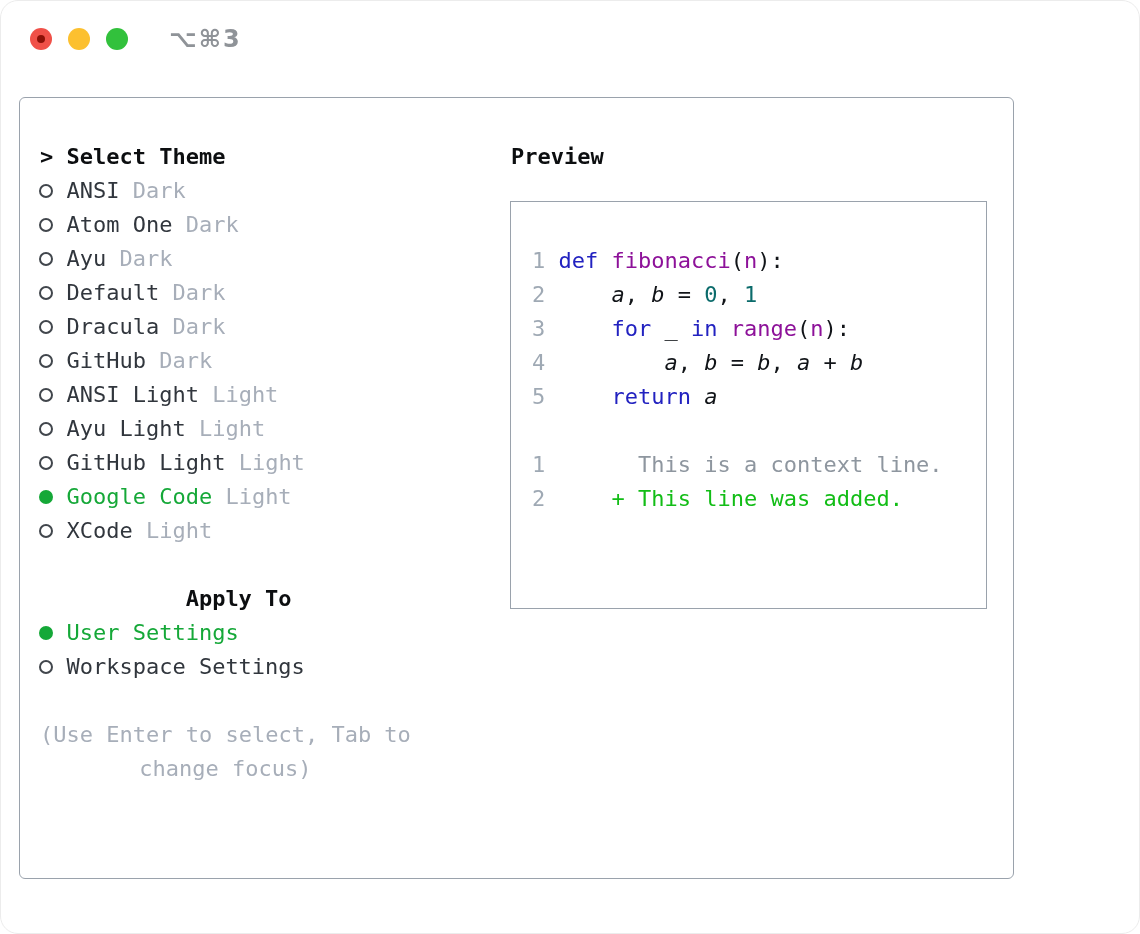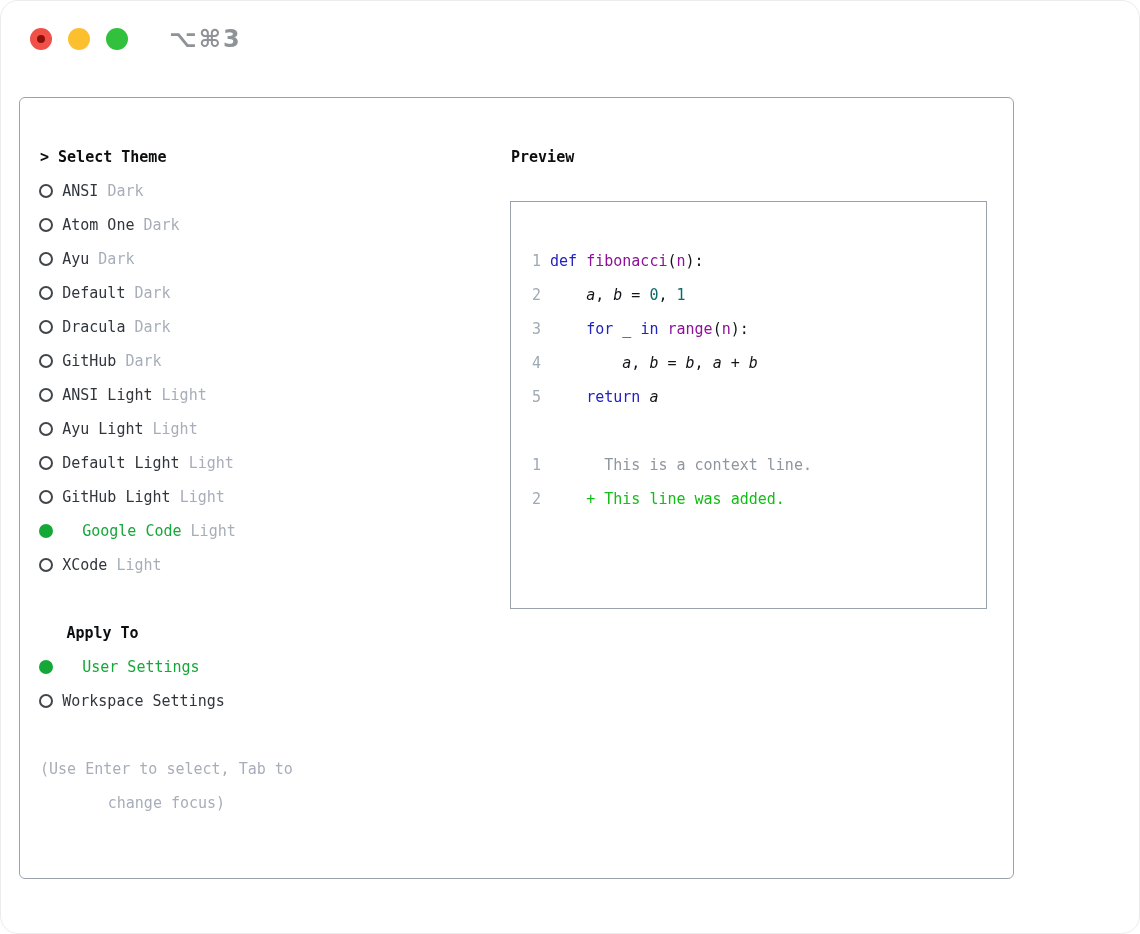--- a/index.html
+++ b/index.html
@@ -19,34 +19,34 @@
   .light.green{background:var(--traffic-green,#32c13c);}
   .win-title{
     position:absolute;left:168px;top:24px;font-family:"DejaVu Sans","Liberation Sans",sans-serif;
     font-size:24px;font-weight:700;color:#8f9398;letter-spacing:2px;line-height:28px;
   }
   
   .panel{
     position:absolute;left:18px;top:96px;width:995px;height:782px;
     border:1.5px solid var(--border-gray,#9aa2ac);border-radius:6px;box-sizing:border-box;
   }
-  .mono-line{white-space:pre;font-size:15px;line-height:34px;color:var(--text-dark,#31363d);}
+  .mono-line{white-space:pre;font-size:22px;line-height:34px;color:var(--text-dark,#31363d);}
   
   .theme-col{position:absolute;left:20px;top:42px;}
   .row-header{font-weight:700;color:#0c0e10;}
   .row-header .hdr-prefix{color:#0c0e10;}
   .mark{display:inline-block;width:13.2px;height:34px;vertical-align:top;position:relative;}
   .mark::before{content:"";position:absolute;left:-1px;top:10px;width:14px;height:14px;
     border-radius:50%;border:2px solid #41464c;box-sizing:border-box;}
   .mark.sel::before{background:var(--accent-green,#15a838);border-color:var(--accent-green,#15a838);}
   .name{color:var(--text-dark,#31363d);}
-  .name.sel{color:var(--accent-green,#15a838);margin-left:20px;}
+  .name.sel{color:var(--accent-green,#15a838);}
   .variant{color:var(--muted-gray,#a7aeb9);}
   .spacer{height:34px;}
-  .apply-header{font-weight:700;color:#0c0e10;padding-left:26.4px;}
+  .apply-header{font-weight:700;color:#0c0e10;padding-left:26.4px;text-align:center;}
   .help{color:var(--muted-gray,#a7aeb9);text-align:center;}
   
   .preview-title{position:absolute;left:491px;top:42px;font-weight:700;color:#0c0e10;}
   .preview-box{
     position:absolute;left:490px;top:103px;width:477px;height:408px;
     border:1.5px solid var(--border-gray,#9aa2ac);box-sizing:border-box;overflow:hidden;
   }
   .code-area{padding:42px 0 0 21px;}
   .lnum{color:var(--line-number-gray,#9fa9b4);}
   .kw{color:var(--keyword-blue,#2222c0);}
@@ -78,21 +78,20 @@
       <div class="mono-line row-header"><span class="hdr-prefix">&gt;</span><span> </span><span>Select Theme</span></div>
       <div id="theme-items">
           <div class="mono-line"><span class="mark"></span> <span class="name">ANSI</span> <span class="variant">Dark</span></div>
           <div class="mono-line"><span class="mark"></span> <span class="name">Atom One</span> <span class="variant">Dark</span></div>
           <div class="mono-line"><span class="mark"></span> <span class="name">Ayu</span> <span class="variant">Dark</span></div>
           <div class="mono-line"><span class="mark"></span> <span class="name">Default</span> <span class="variant">Dark</span></div>
           <div class="mono-line"><span class="mark"></span> <span class="name">Dracula</span> <span class="variant">Dark</span></div>
           <div class="mono-line"><span class="mark"></span> <span class="name">GitHub</span> <span class="variant">Dark</span></div>
           <div class="mono-line"><span class="mark"></span> <span class="name">ANSI Light</span> <span class="variant">Light</span></div>
           <div class="mono-line"><span class="mark"></span> <span class="name">Ayu Light</span> <span class="variant">Light</span></div>
-          <div class="mono-line"><span class="mark"></span> <span class="name">Default Light</span> <span class="variant">Light</span></div>
           <div class="mono-line"><span class="mark"></span> <span class="name">GitHub Light</span> <span class="variant">Light</span></div>
           <div class="mono-line"><span class="mark sel"></span> <span class="name sel">Google Code</span> <span class="variant">Light</span></div>
           <div class="mono-line"><span class="mark"></span> <span class="name">XCode</span> <span class="variant">Light</span></div>
         </div>
       <div class="spacer"></div>
       <div class="mono-line apply-header">Apply To</div>
       <div id="apply-items">
           <div class="mono-line"><span class="mark sel"></span> <span class="name sel">User Settings</span></div>
           <div class="mono-line"><span class="mark"></span> <span class="name">Workspace Settings</span></div>
         </div>

